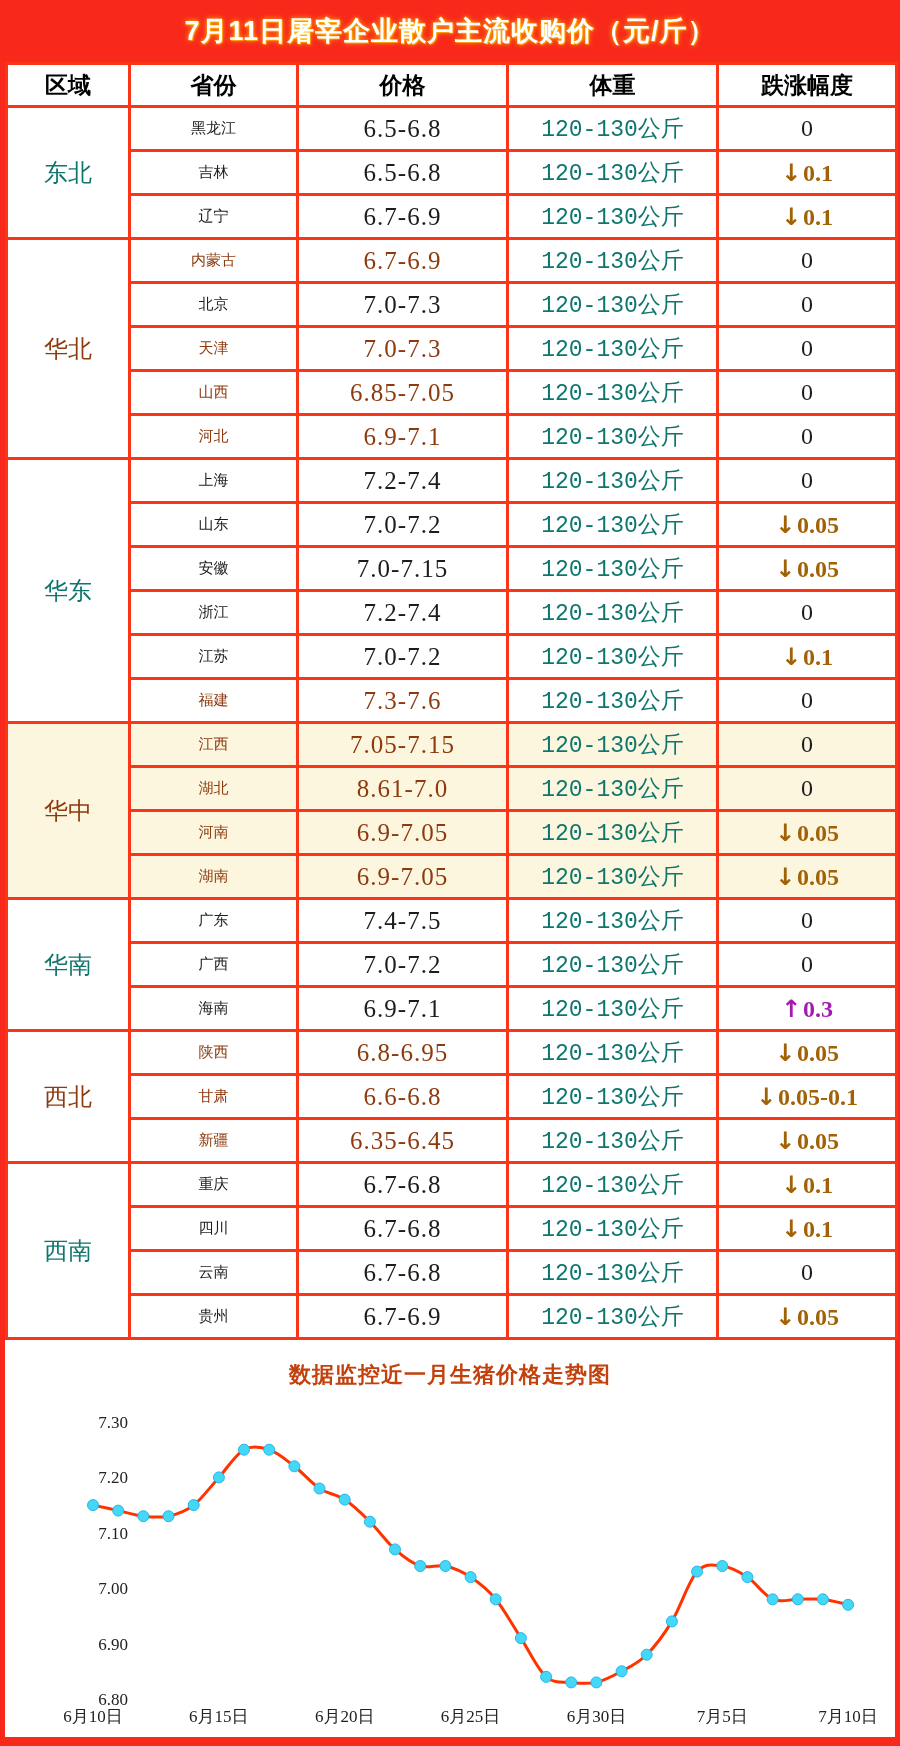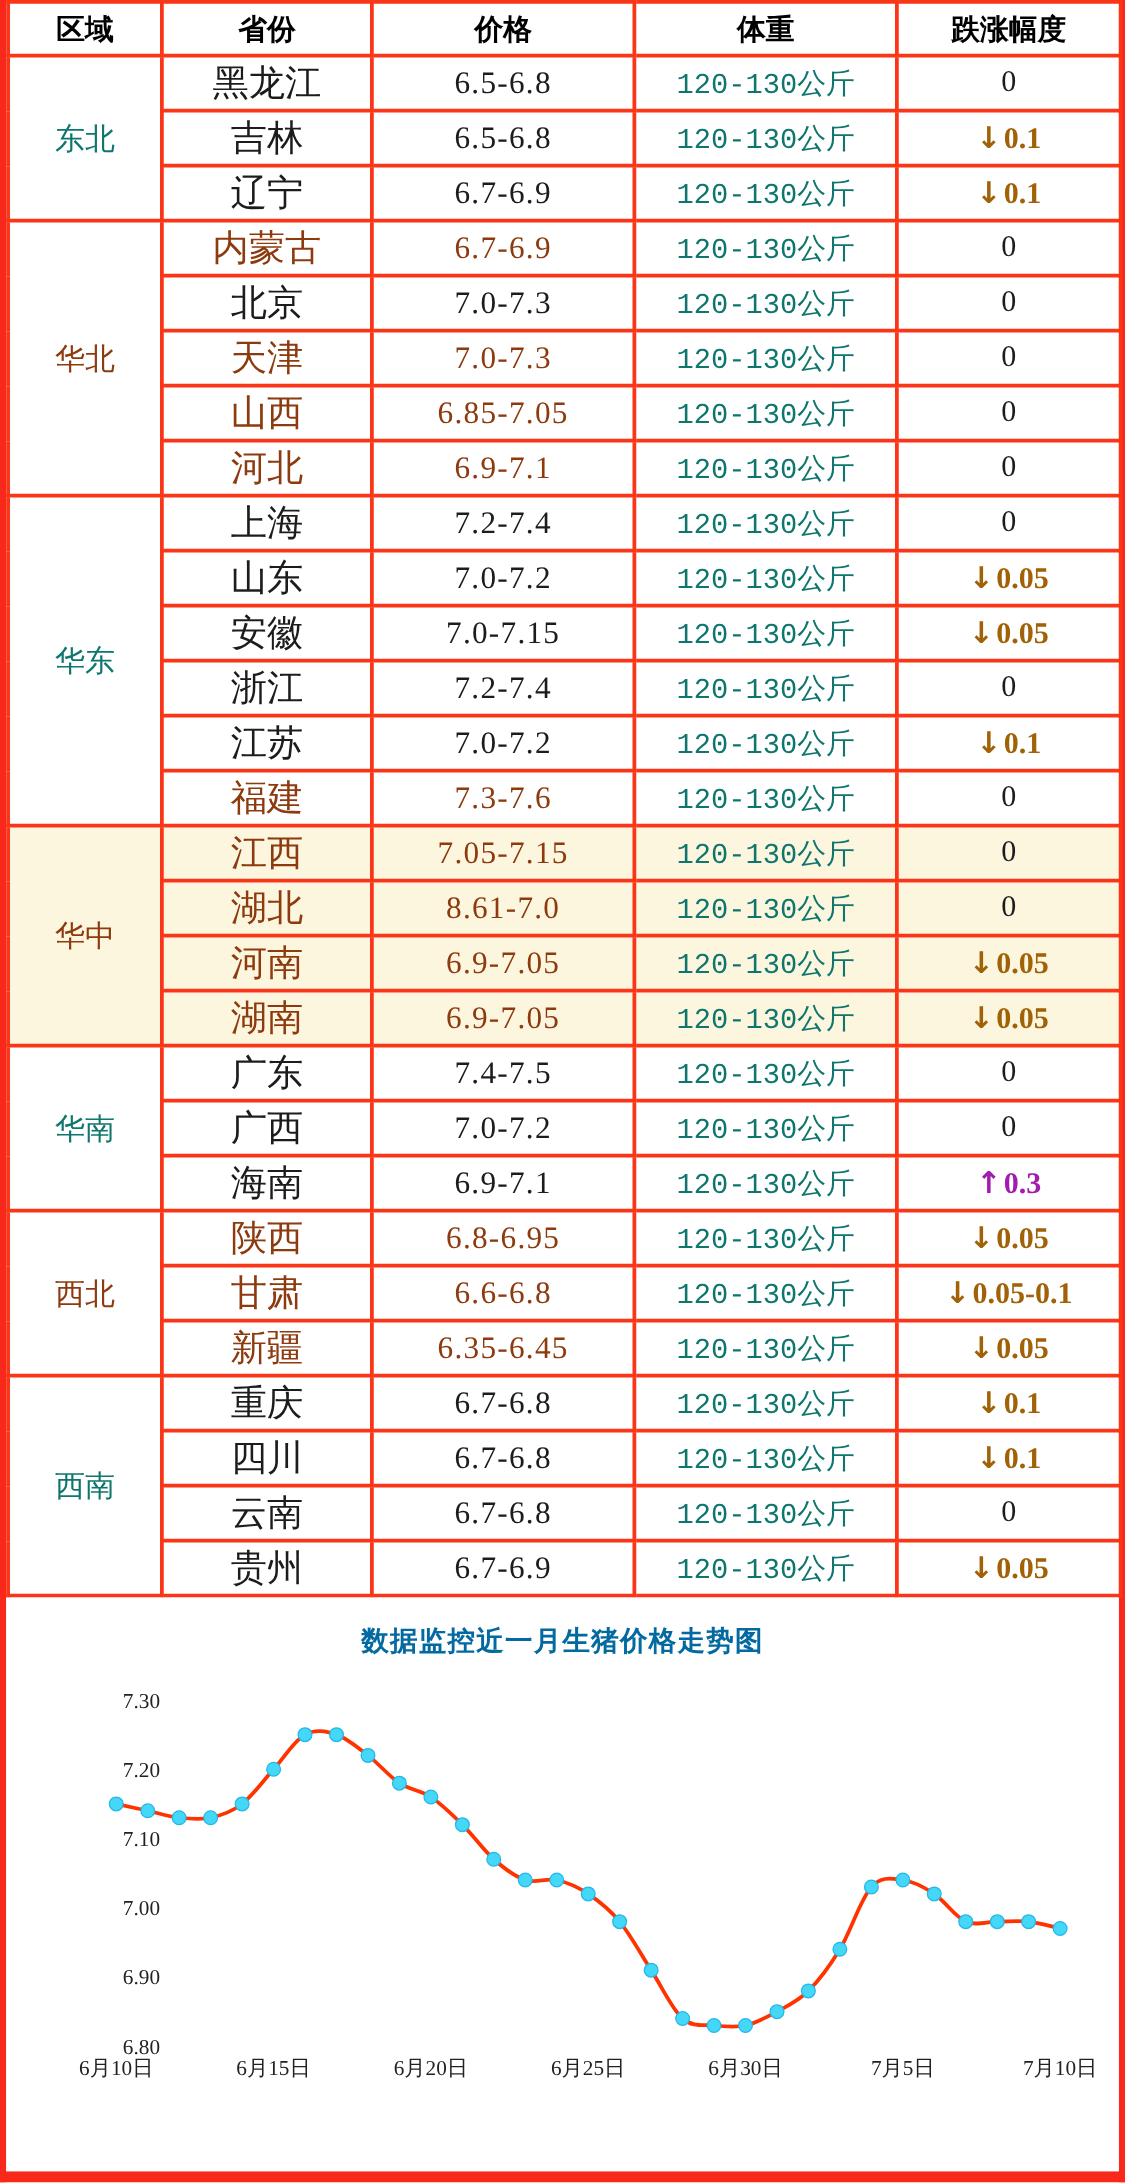--- a/index.html
+++ b/index.html
@@ -23,43 +23,46 @@
   table.price { border-collapse:collapse; width:890px; table-layout:fixed; flex:0 0 auto; }
   table.price col.c1{width:123px} table.price col.c2{width:168px}
   table.price col.c3{width:210px} table.price col.c4{width:210px} table.price col.c5{width:179px}
   table.price th, table.price td {
     border:3px solid #fb3517; text-align:center; vertical-align:middle;
     background:#fff; overflow:hidden; white-space:nowrap;
   }
   table.price th { height:43px; font-size:23px; font-weight:bold; color:#000000; }
   table.price td { height:44px; }
   td.region   { font-size:24px; color:#0f766e; }
-  td.province { font-size:29px; color:#1c1c1c;font-family:Liberation Mono, monospace; }
+  td.province { font-size:15px; color:#1c1c1c;font-family:Liberation Mono, monospace; }
   td.price-v  { font-size:25px; color:#1c1c1c; letter-spacing:1px; }
   td.weight   { font-size:23px; color:#0f766e;font-family:Liberation Mono, monospace; }
   td.change   { font-size:24px; color:#1c1c1c; }
   .tone-brown { color:#8c3a0e !important; }
   td.change.down { color:#a16207; font-weight:bold; }
   td.change.up   { color:#a21caf; font-weight:bold; }
   .arrow { font-family:"DejaVu Sans","Liberation Sans",sans-serif; font-weight:bold; margin-right:2px; }
   tr.wm td { background:#fcf6df; }
   .chart-section { position:relative; flex:1 1 auto; overflow:hidden; background:#fff; }
   .chart-title {
     position:absolute; top:20px; left:0; width:100%; text-align:center;
     font-family:"Liberation Sans","DejaVu Sans",sans-serif;
-    font-weight:600; font-size:22px; color:#0369a1; letter-spacing:1px;
+    font-weight:600; font-size:22px; color:#c2410c; letter-spacing:1px;
   }
   svg.trend { position:absolute; top:0; left:0; }
   .tick-label { font-family:"Liberation Serif","DejaVu Serif",serif; font-size:17px; fill:#222; }
 </style>
 </head>
 <body>
 
 <div class="frame">
 
+  <div class="banner">
+    <span>7月11日屠宰企业散户主流收购价（元/斤）</span>
+  </div>
 
   <table class="price">
     <colgroup>
         <col class="c1">
         <col class="c2">
         <col class="c3">
         <col class="c4">
         <col class="c5">
       </colgroup>
     <thead>

